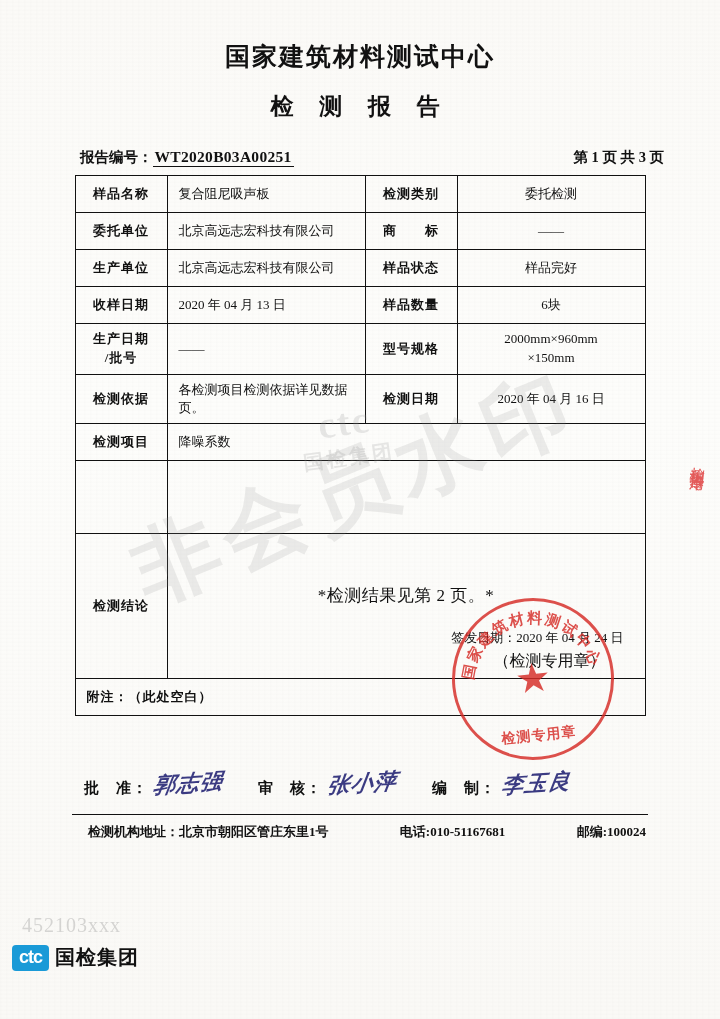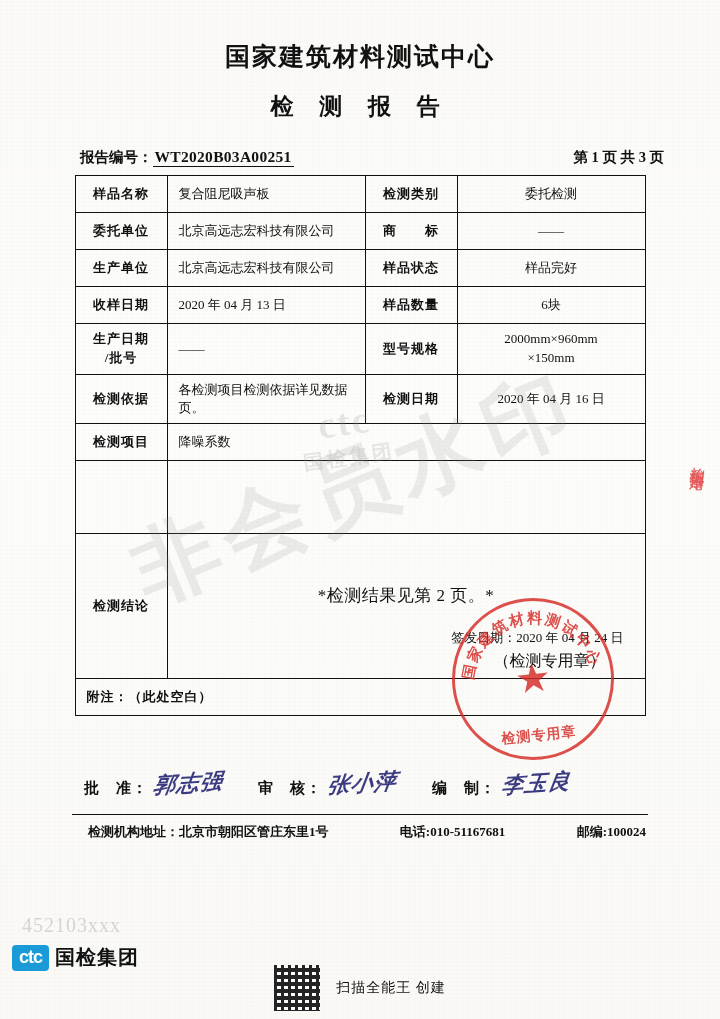--- a/index.html
+++ b/index.html
@@ -444,17 +444,13 @@
 
   <div class="side-stamp">检测报告专用</div>
 
   <div class="faint-number">452103xxx</div>
 
   <div class="ctc-logo">
     <span class="ctc-badge">ctc</span>
     <span class="ctc-name">国检集团</span>
   </div>
 
-  <div class="scan-bar">
-    <div class="qr"></div>
-    <div class="scan-text">扫描全能王  创建</div>
-  </div>
 </div>
 
 </body></html>

